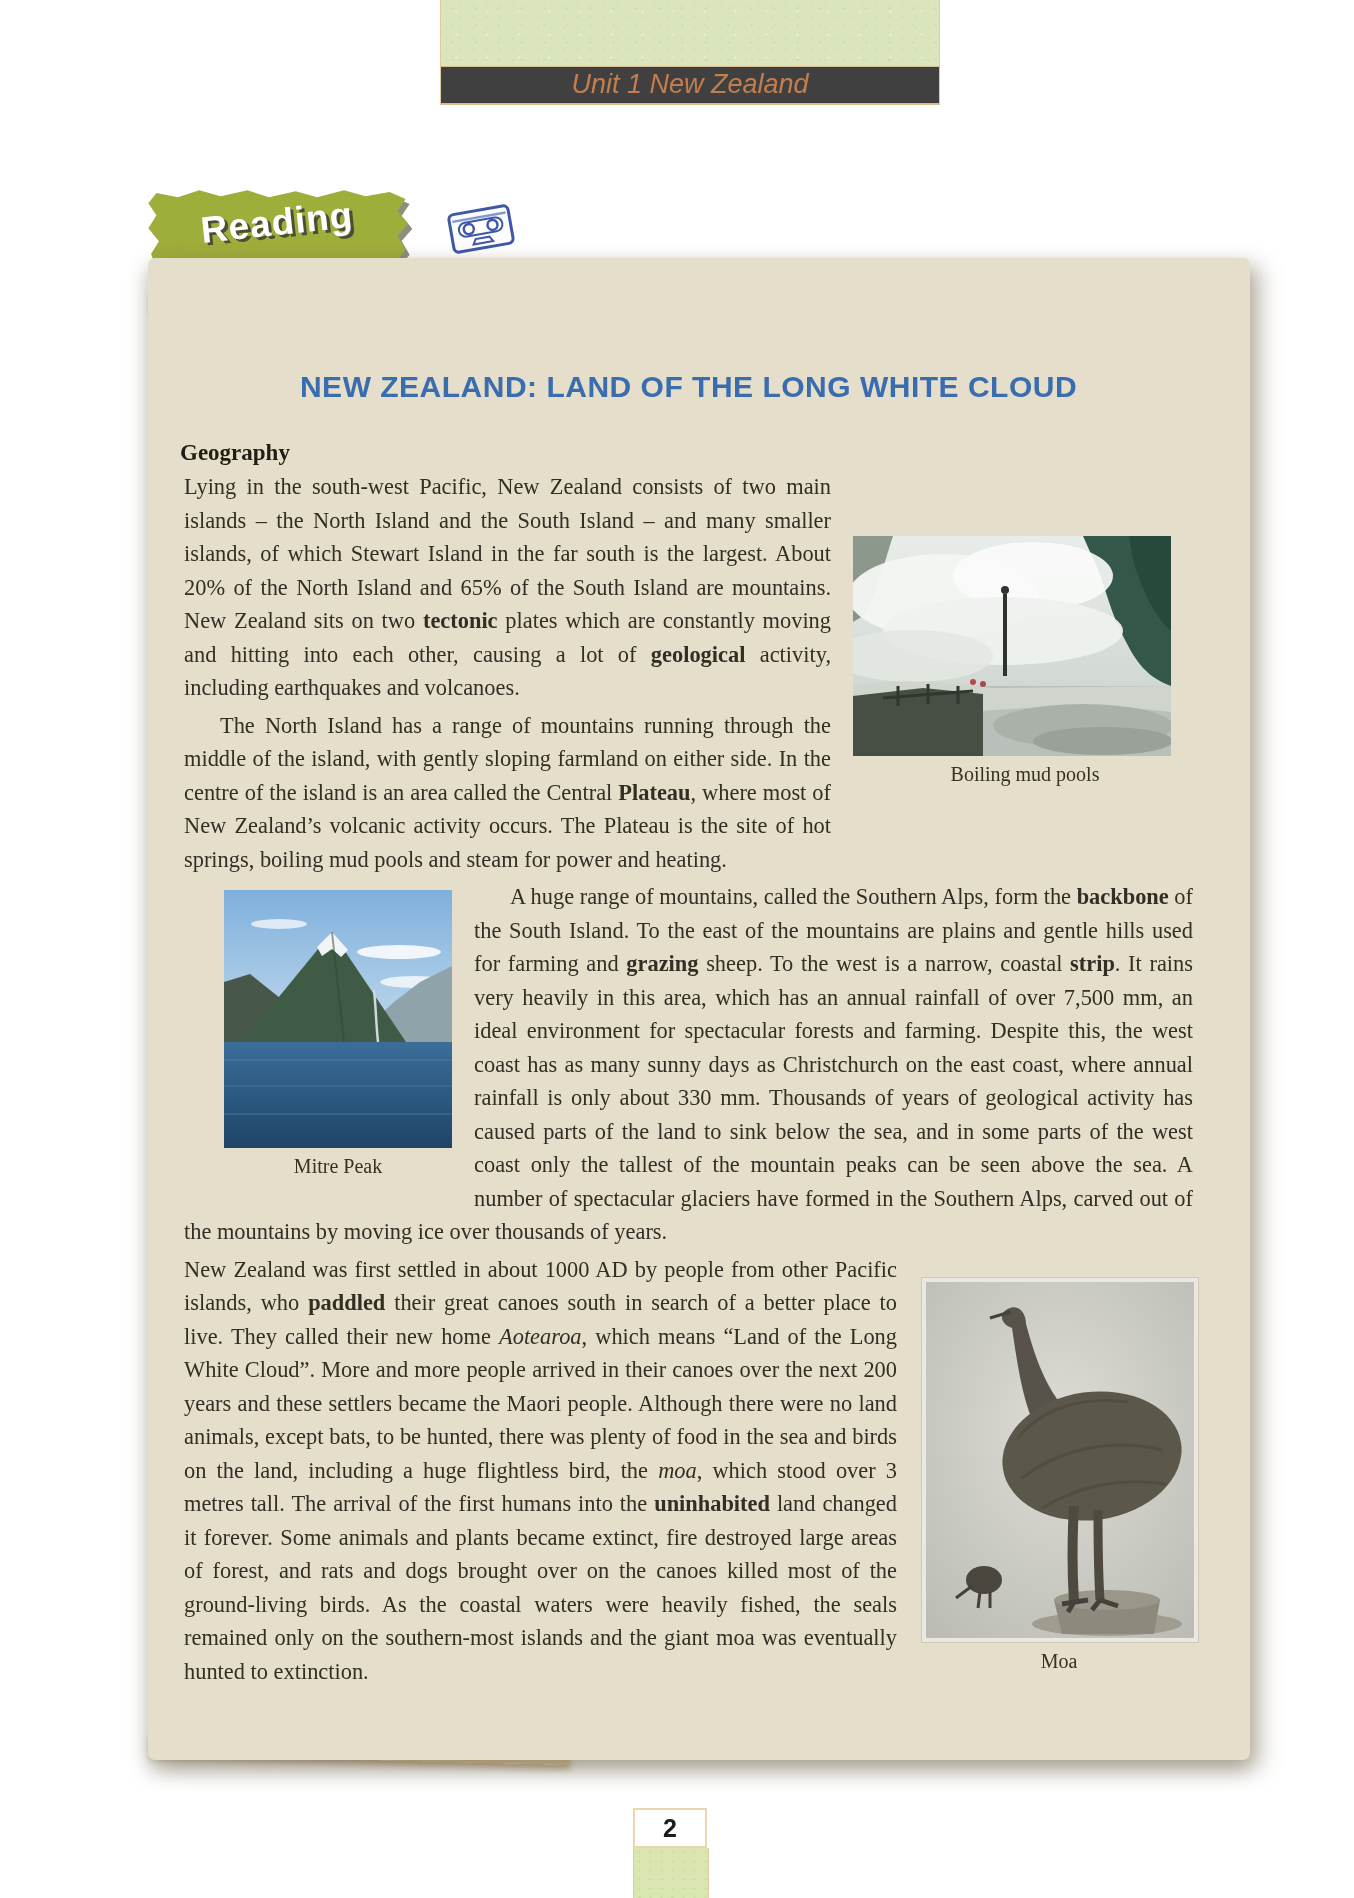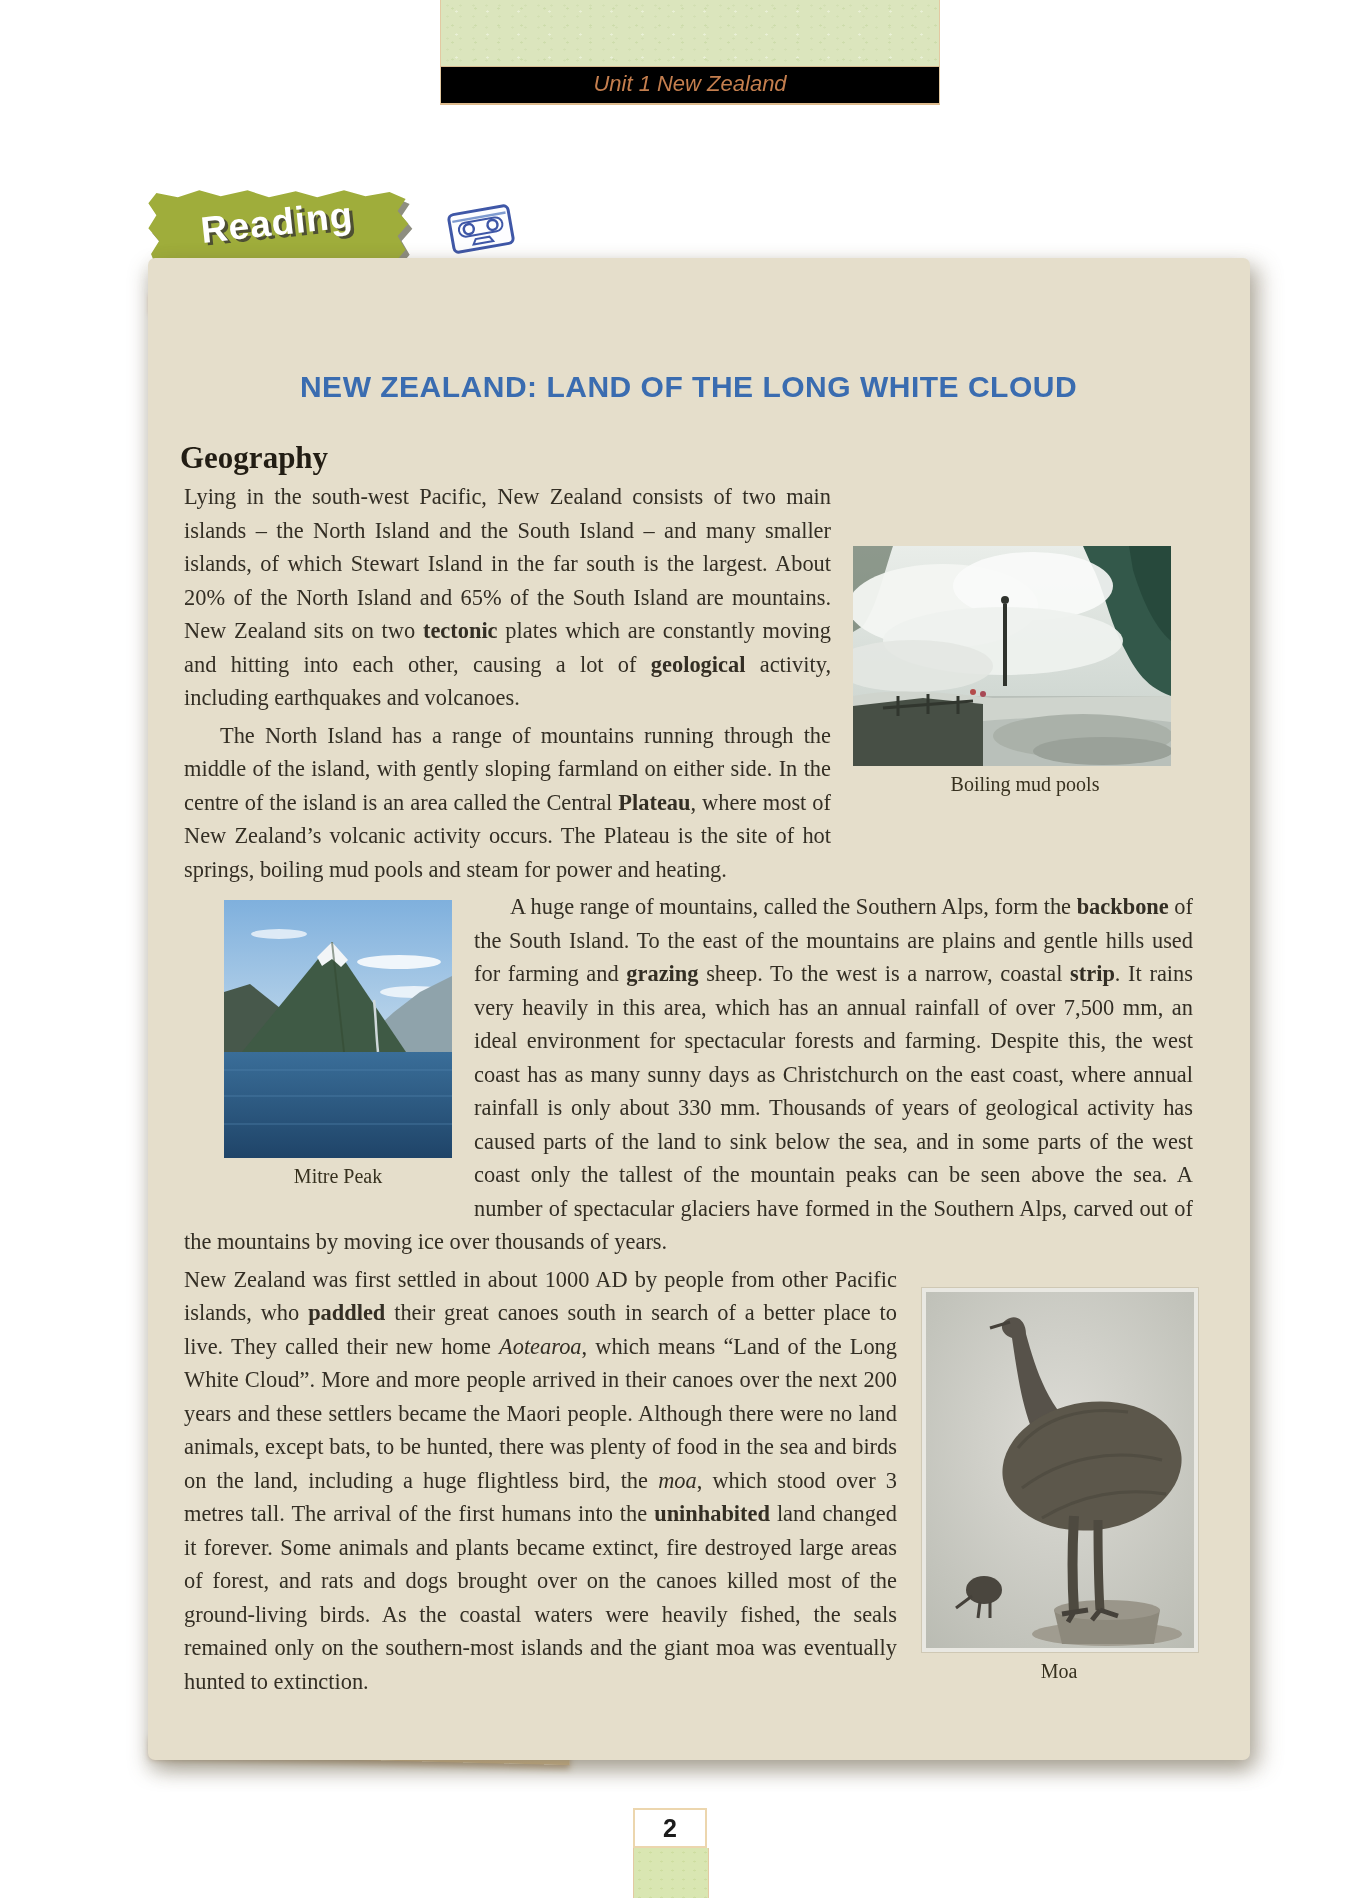--- a/index.html
+++ b/index.html
@@ -8,23 +8,23 @@
 
   
   .unit-header{position:absolute;left:440px;top:0;width:500px;}
   .unit-header-green{height:66px;background-color:#dbe5bd;
      background-image:radial-gradient(#cddcab 1.2px, transparent 1.6px),
                       radial-gradient(#e9f0d6 1.2px, transparent 1.6px),
                       radial-gradient(#d2dfb2 1px, transparent 1.4px);
      background-size:23px 17px,31px 23px,13px 11px;
      border-left:1px solid #e3c9a2;border-right:1px solid #e3c9a2;border-bottom:1px solid #d9bd92;}
   .unit-header-label{height:36px;line-height:34px;text-align:center;
-     font-family:"Liberation Sans", sans-serif;font-style:italic;font-size:22px;color:#c47e4e;
+     font-family:"Liberation Sans", sans-serif;font-style:italic;font-size:27px;color:#c47e4e;
      border-left:1px solid #e3c9a2;border-right:1px solid #e3c9a2;border-bottom:2px solid #ddba8c;
-     background:#000000;}
+     background:#404040;}
 
   
   .badge-wrap{position:absolute;left:143px;top:186px;width:268px;height:86px;}
   .badge-layer{position:absolute;inset:0;
      clip-path:polygon(2% 20%,5% 8%,13% 13%,21% 5%,29% 12%,39% 5%,47% 13%,57% 6%,65% 13%,75% 5%,83% 12%,92% 7%,98% 15%,95% 29%,99% 44%,95% 58%,98% 74%,94% 89%,86% 96%,75% 89%,65% 96%,55% 90%,45% 97%,34% 90%,23% 96%,13% 89%,5% 95%,3% 79%,6% 64%,2% 49%,5% 34%);}
   .badge-shadow{background:#8e8e80;transform:translate(4px,5px);}
   .badge-body{background:#9fad3b;}
   .badge-text{position:absolute;left:0;right:0;top:16px;text-align:center;
      font-family:"Liberation Sans", sans-serif;font-weight:bold;font-size:37px;color:#ffffff;
      transform:rotate(-6deg);letter-spacing:1px;
@@ -43,21 +43,21 @@
 
   .paper{position:absolute;z-index:2;left:148px;top:258px;width:1102px;height:1502px;
      background:#e5decb;border-radius:7px;
      box-shadow:0 10px 20px rgba(95,85,60,.4), 12px 8px 22px rgba(110,95,70,.30);
      box-sizing:border-box;padding:112px 53px 0 32px;color:#332e24;overflow:hidden;}
 
   .article-title{margin:0 0 0 0;text-align:center;
      font-family:"Liberation Sans", sans-serif;font-weight:bold;
      font-size:30px;letter-spacing:.5px;color:#3a6cb0;}
 
-  .sec-heading{margin:36px 0 0 0;font-size:31px;font-weight:bold;color:#221d14;}
+  .sec-heading{margin:36px 0 0 0;font-size:23px;font-weight:bold;color:#221d14;}
   .sec-heading.history{margin-top:18px;}
 
   .flow{font-size:22.4px;line-height:33.5px;text-align:justify;}
   .flow p{margin:4px;}
   .flow p.indent{text-indent:36px;}
 
   figure{margin:0;}
   figcaption{font-size:20px;line-height:26px;text-align:center;color:#37311f;margin-top:5px;}
   .fig-mud{float:right;width:344px;margin:66px 0 44px 22px;}
   .fig-mud svg{display:block;width:318px;height:220px;}

